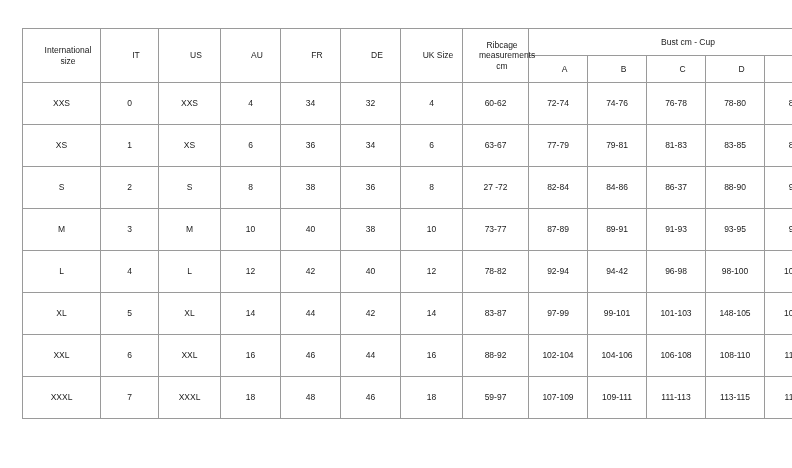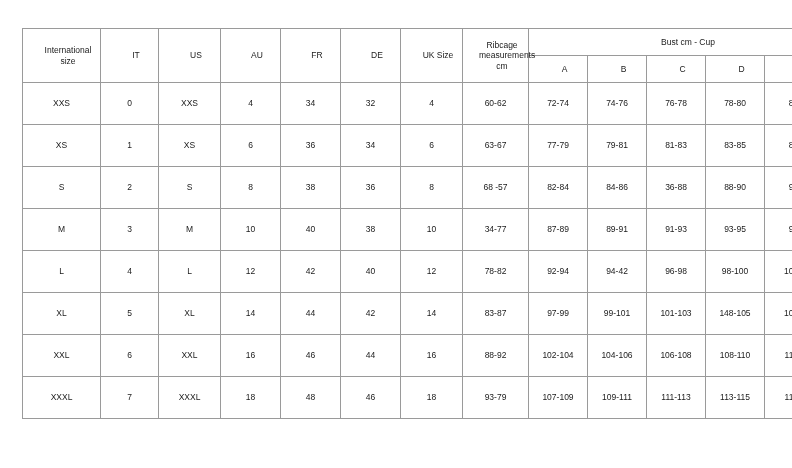--- a/index.html
+++ b/index.html
@@ -170,36 +170,36 @@
         <td>85-87</td>
       </tr>
       <tr>
         <td>S</td>
         <td>2</td>
         <td>S</td>
         <td>8</td>
         <td>38</td>
         <td>36</td>
         <td>8</td>
-        <td>68 -57</td>
+        <td>27 -72</td>
         <td>82-84</td>
         <td>84-86</td>
-        <td>36-88</td>
+        <td>86-37</td>
         <td>88-90</td>
         <td>90-92</td>
       </tr>
       <tr>
         <td>M</td>
         <td>3</td>
         <td>M</td>
         <td>10</td>
         <td>40</td>
         <td>38</td>
         <td>10</td>
-        <td>34-77</td>
+        <td>73-77</td>
         <td>87-89</td>
         <td>89-91</td>
         <td>91-93</td>
         <td>93-95</td>
         <td>95-97</td>
       </tr>
       <tr>
         <td>L</td>
         <td>4</td>
         <td>L</td>
@@ -245,21 +245,21 @@
         <td>110-112</td>
       </tr>
       <tr>
         <td>XXXL</td>
         <td>7</td>
         <td>XXXL</td>
         <td>18</td>
         <td>48</td>
         <td>46</td>
         <td>18</td>
-        <td>93-79</td>
+        <td>59-97</td>
         <td>107-109</td>
         <td>109-111</td>
         <td>111-113</td>
         <td>113-115</td>
         <td>115-117</td>
       </tr>
     </tbody>
   </table>
 </div>
 

